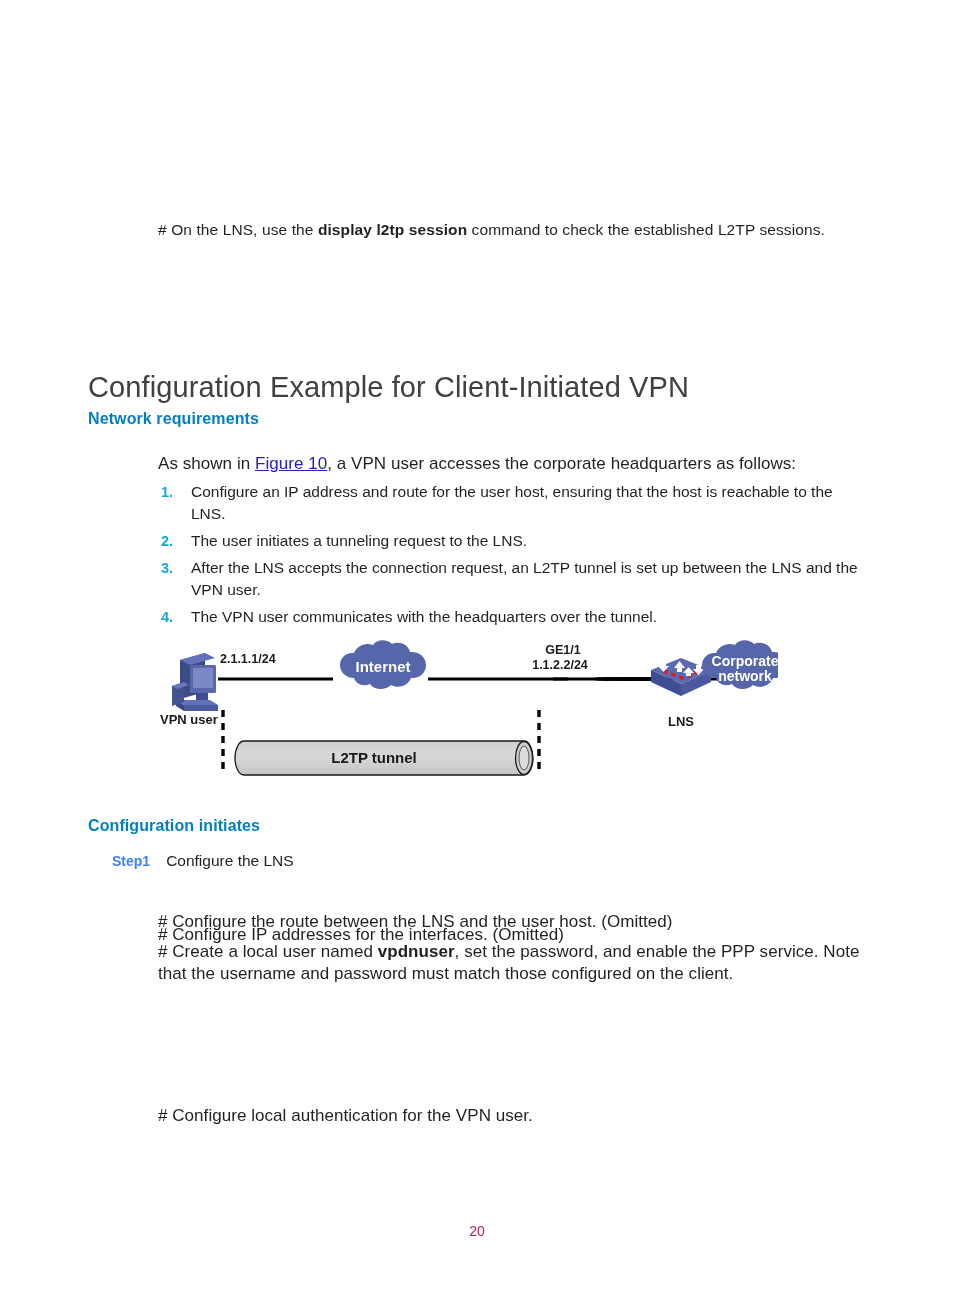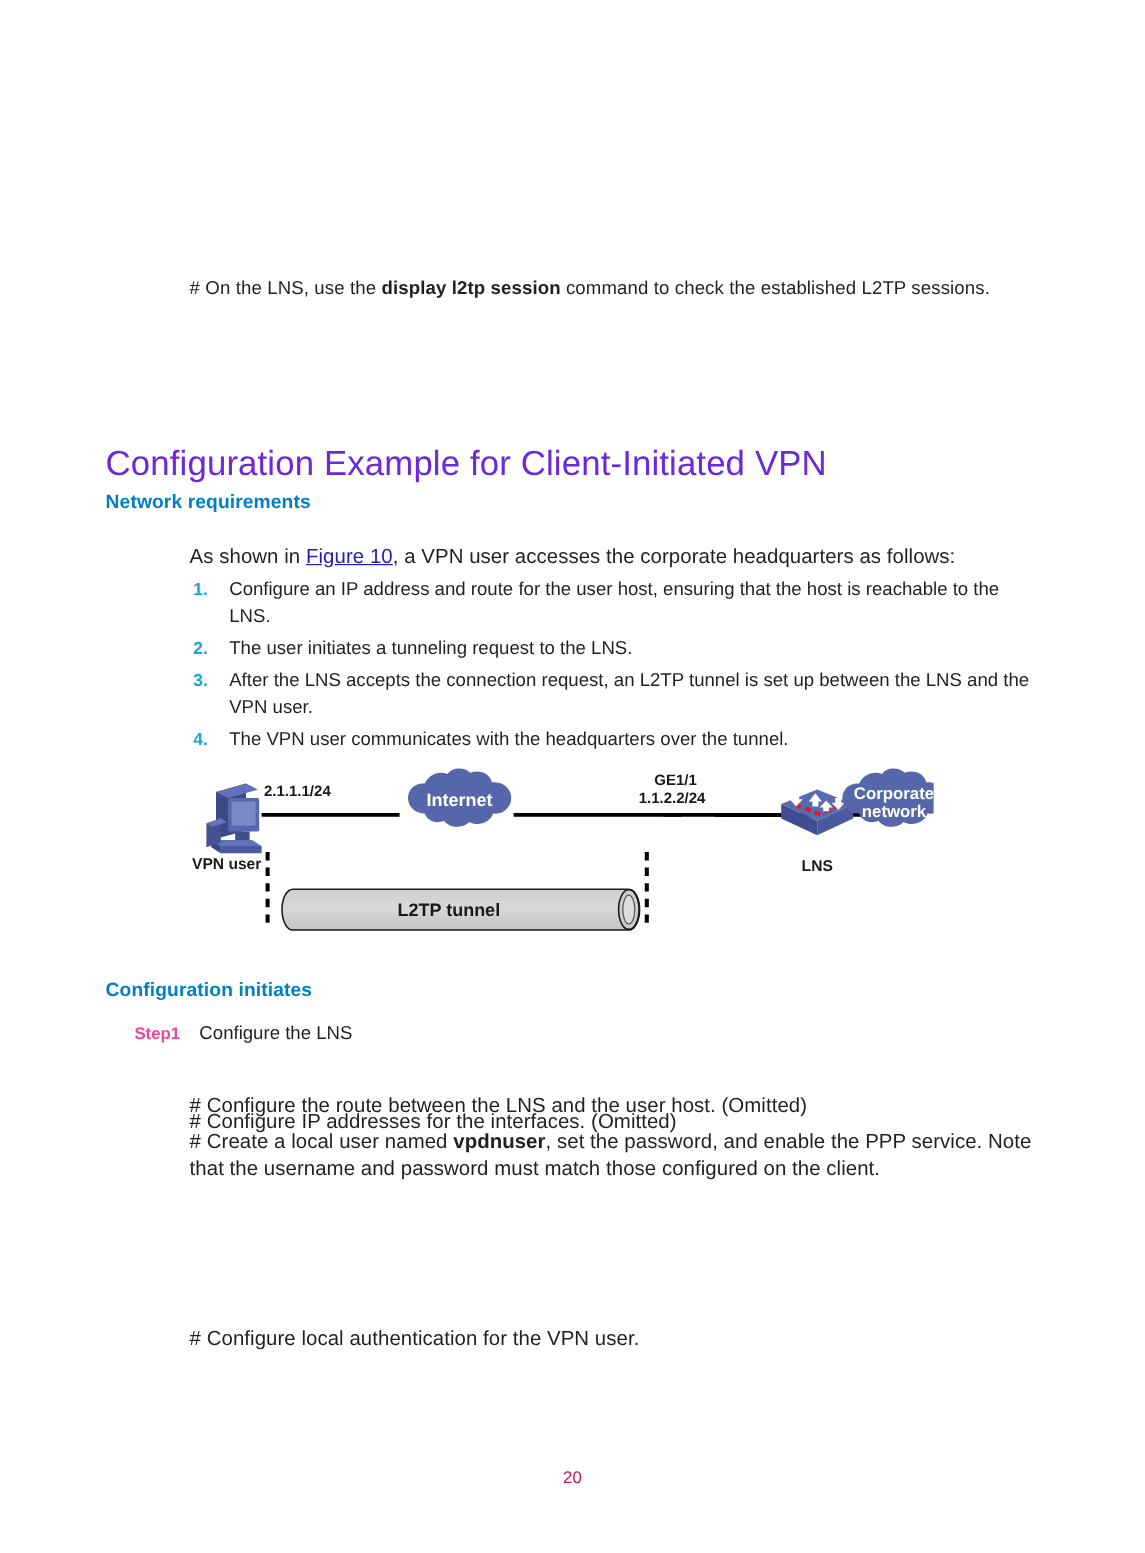--- a/index.html
+++ b/index.html
@@ -21,31 +21,30 @@
 
   
   .intro-line {
     position: absolute;
     left: 158px;
     top: 219px;
     width: 700px;
     font-size: 15.5px;
     line-height: 22px;
     letter-spacing: .1px;
-    margin-top: 11px;
   }
   .intro-line b { font-weight: bold; }
 
   .h1 {
     position: absolute;
     left: 88px;
     top: 371px;
     font-size: 29px;
     font-weight: normal;
-    color: #6d28d9;
+    color: #404040;
     letter-spacing: .1px;
     margin: 0;
     white-space: nowrap;
   }
 
   .h2 {
     position: absolute;
     left: 88px;
     font-size: 16px;
     font-weight: bold;
@@ -112,21 +111,21 @@
   
   .step-row {
     position: absolute;
     left: 112px;
     top: 850px;
     font-size: 15.5px;
     line-height: 22px;
     white-space: nowrap;
   }
   .step-row .step-label {
-    color: #ec4899;
+    color: #3b82f6;
     font-weight: bold;
     font-size: 14px;
     margin-right: 16px;
   }
 
   .cmd1 { top: 924px; width: 720px; }
   .cmd2 { top: 911px; width: 720px; }
   .cmd3 { top: 941px; width: 712px; }
   .cmd4 { top: 1105px; width: 720px; }
   .cmd3 b { font-weight: bold; margin-top: 12px; }

